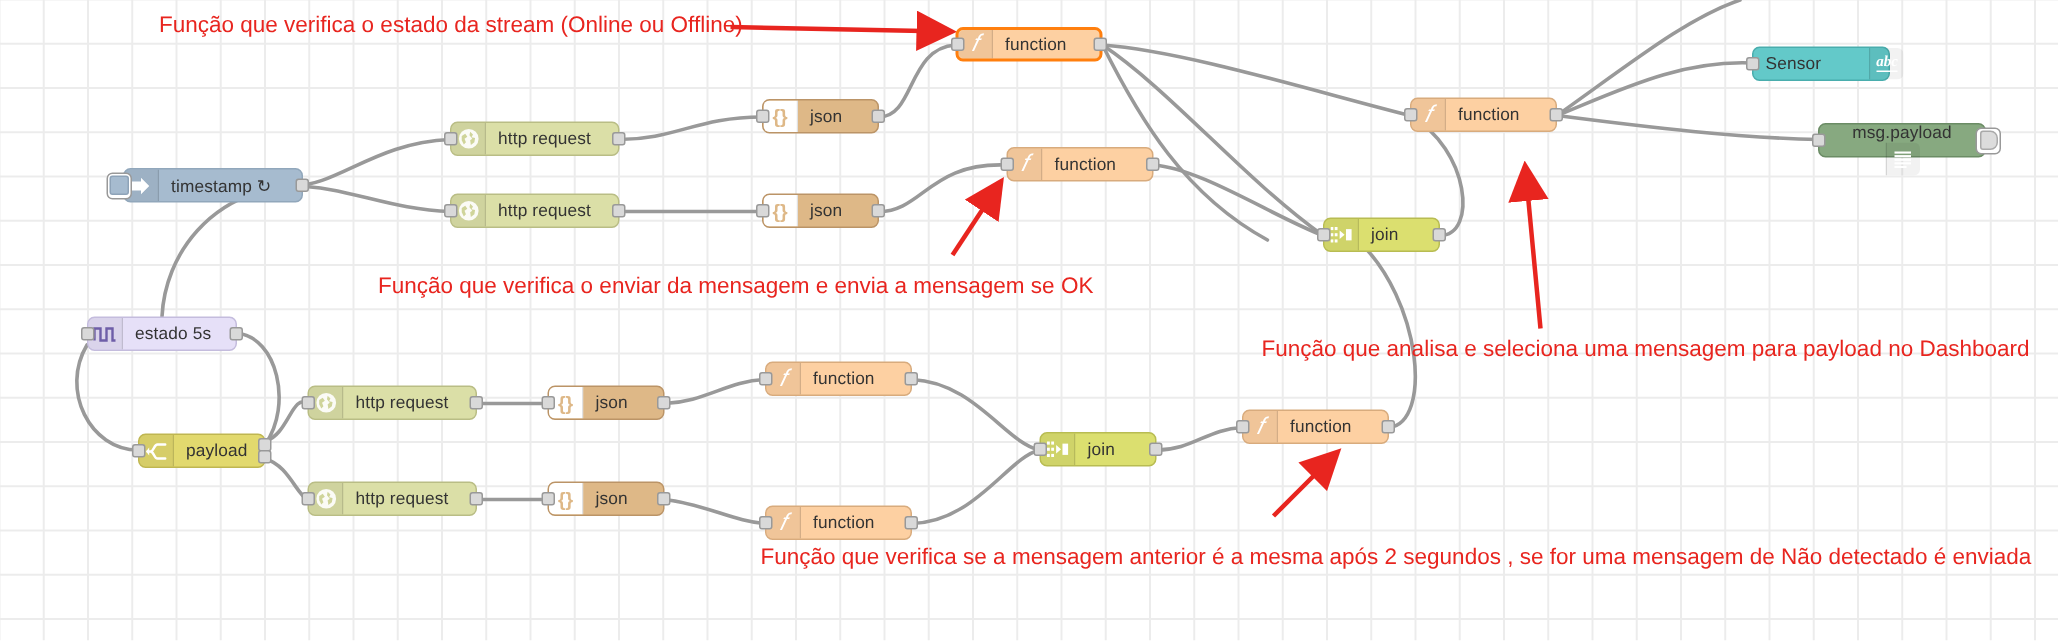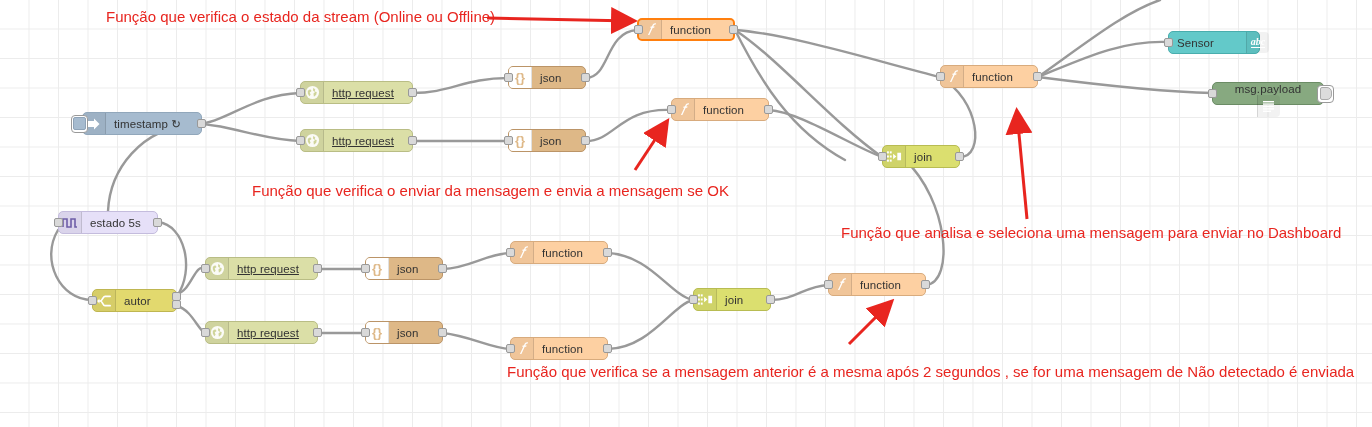--- a/index.html
+++ b/index.html
@@ -89,21 +89,21 @@
     margin-top: -4.5px;
     z-index: 6;
   }
   .port.in  { left: -5px; }
   .port.out { right: -5px; }
   .port.o1 { top: 30%; }
   .port.o2 { top: 70%; }
 
   
   .n-inject   { background: #a6bbcf; border-color: #91a7bb; }
-  .n-http     { background: #dbdfa7; border-color: #b9bd85; text-decoration: underline; }
+  .n-http     { background: #dbdfa7; border-color: #b9bd85; }
   .n-json     { background: #deb887; border-color: #bb9467; }
   .n-function { background: #fdd0a2; border-color: #d8ab7d; }
   .n-function.selected { border: 2px solid #ff7f0e; }
   .n-join     { background: #dbdf6f; border-color: #b8bc52; }
   .n-switch   { background: #e2d96e; border-color: #bfb651; }
   .n-trigger  { background: #e6e0f8; border-color: #c4bcdd; }
   .n-text     { background: #63c9c9; border-color: #49adad; }
   .n-debug    { background: #87a980; border-color: #6b8c65; flex-direction: column; }
 
   
@@ -356,21 +356,21 @@
         <div class="port in"></div>
         <div class="port out"></div>
       </div>
       <div class="node n-switch" style="left: 92px; top: 289px; width: 85px;">
         <div class="ico">
           <svg class="gi" width="15" height="14" viewBox="0 0 16 14">
             <path d="M14,2 L8.5,2 C6,2 6,7 3.5,7 L1.5,7 M14,12 L8.5,12 C6,12 6,7 3.5,7" stroke="#ffffff" stroke-width="1.8" fill="none" stroke-linecap="round"></path>
             <path d="M2.6,4.2 L0.4,7 L2.6,9.8 Z" fill="#ffffff"></path>
           </svg>
         </div>
-        <div class="lbl">autor</div>
+        <div class="lbl">payload</div>
         <div class="port in"></div>
         <div class="port out o1"></div>
         <div class="port out o2"></div>
       </div>
       <div class="node n-http" style="left: 205px; top: 257px; width: 113px;">
         <div class="ico">
           <svg class="gi" width="15" height="15" viewBox="0 0 16 16">
             <circle cx="8" cy="8" r="7" fill="#ffffff" opacity="0.9"></circle>
             <path d="M3,6 L5.5,4.5 L7,6.5 L5,8 L6,10.5 L4.5,12 L3,9 Z M9,3 L11,5 L10,7 L12.5,7.5 L12,10.5 L9.5,12.5 L9,9 L10.5,8 L8.5,5.5 Z" fill="#cfd49a"></path>
           </svg>
@@ -457,16 +457,16 @@
     </defs>
   <line x1="487" y1="18" x2="632" y2="21" stroke="#e8251f" stroke-width="3" marker-end="url(#ah)"></line>
       <line x1="635" y1="170" x2="666" y2="123" stroke="#e8251f" stroke-width="3" marker-end="url(#ah)"></line>
       <line x1="1027" y1="219" x2="1017" y2="113" stroke="#e8251f" stroke-width="3" marker-end="url(#ah)"></line>
       <line x1="849" y1="344" x2="890" y2="303" stroke="#e8251f" stroke-width="3" marker-end="url(#ah)"></line>
     </svg>
 
   <div id="annot-text-layer">
       <div class="annot" style="left: 106px; top: 8px;">Função que verifica o estado da stream (Online ou Offline)</div>
       <div class="annot" style="left: 252px; top: 182px;">Função que verifica o enviar da mensagem e envia a mensagem se OK</div>
-      <div class="annot" style="left: 841px; top: 224px;">Função que analisa e seleciona uma mensagem para enviar no Dashboard</div>
+      <div class="annot" style="left: 841px; top: 224px;">Função que analisa e seleciona uma mensagem para payload no Dashboard</div>
       <div class="annot" style="left: 507px; top: 363px;">Função que verifica se a mensagem anterior é a mesma após 2 segundos , se for uma mensagem de Não detectado é enviada</div>
     </div>
 </div>
 
 </body></html>

